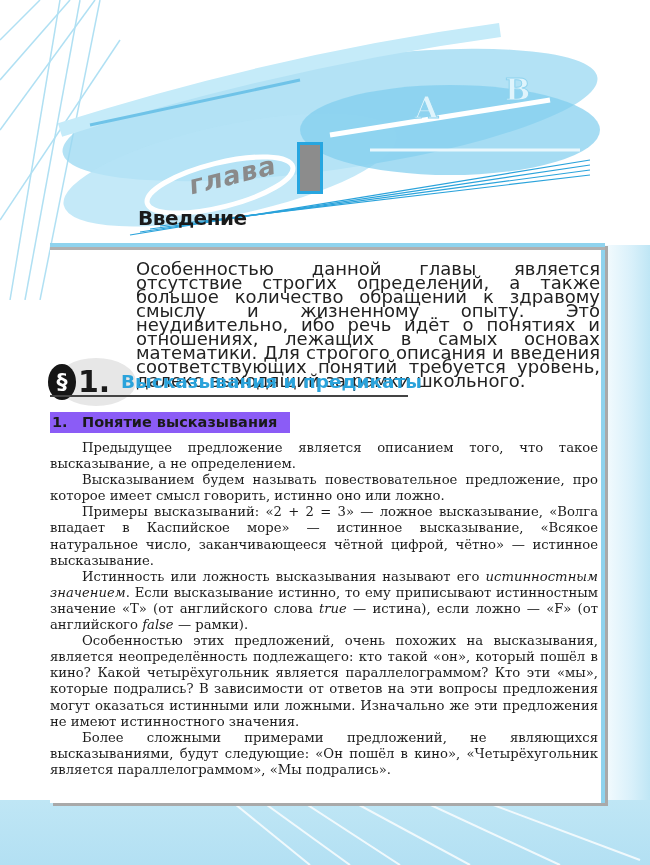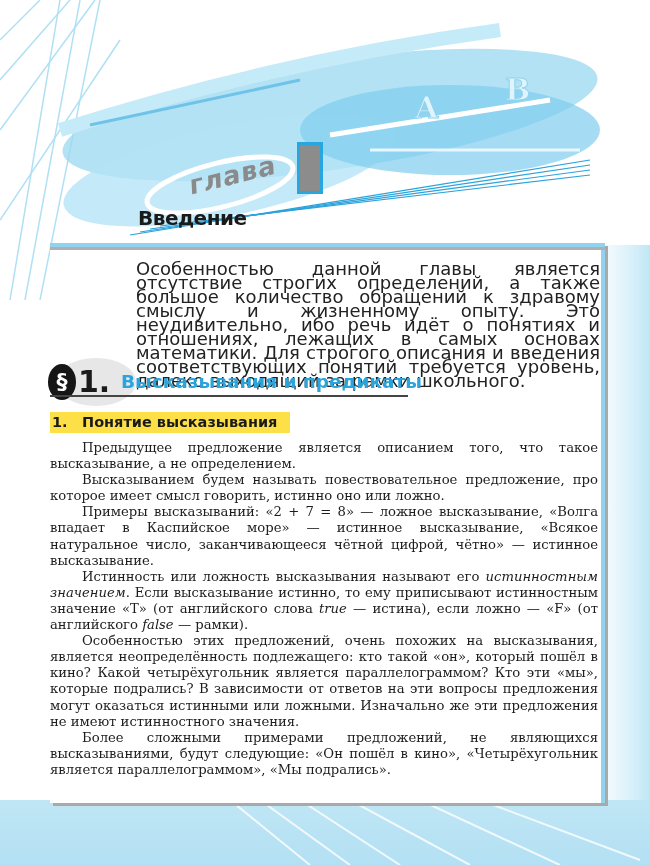--- a/index.html
+++ b/index.html
@@ -24,21 +24,21 @@
 
   .intro { position: absolute; left: 136px; top: 262px; width: 464px; font-family: "DejaVu Sans", sans-serif; font-size: 18px; line-height: 14px; color: #222; text-align: justify; }
 
   .par-row { position: absolute; left: 48px; top: 362px; height: 40px; width: 360px; }
   .par-shadow { position: absolute; left: 8px; top: -4px; width: 80px; height: 48px; border-radius: 50%; background: #e7e7e7; }
   .par-circle { position: absolute; left: 0; top: 2px; width: 28px; height: 36px; border-radius: 50%; background: #161616; color: #fff; font-family: "DejaVu Sans", sans-serif; font-size: 22px; font-weight: bold; text-align: center; line-height: 36px; }
   .par-number { position: absolute; left: 30px; top: 0; font-family: "DejaVu Sans", sans-serif; font-size: 30px; font-weight: bold; color: #1a1a1a; line-height: 40px; }
   .par-title { position: absolute; left: 73px; top: 9px; font-family: "DejaVu Sans", sans-serif; font-size: 18.5px; font-weight: bold; color: #2ba3db; white-space: nowrap; }
   .par-rule { position: absolute; left: 50px; top: 395px; width: 358px; height: 2px; background: #444; }
 
-  .sub-head { position: absolute; left: 50px; top: 412px; width: 240px; height: 21px; background: #fde047; font-family: "DejaVu Sans", sans-serif; font-weight: bold; font-size: 14.5px; color: #1a1a1a; line-height: 21px; padding-left: 2px; white-space: nowrap; }
+  .sub-head { position: absolute; left: 50px; top: 412px; width: 240px; height: 21px; background: #8b5cf6; font-family: "DejaVu Sans", sans-serif; font-weight: bold; font-size: 14.5px; color: #1a1a1a; line-height: 21px; padding-left: 2px; white-space: nowrap; }
   .sub-head .num { display: inline-block; width: 30px; }
 
   .body-text { position: absolute; left: 50px; top: 440px; width: 548px; font-family: "DejaVu Serif", serif; font-size: 13.2px; line-height: 16.1px; color: #1c1c1c; text-align: justify; }
   .body-text p { text-indent: 32px; }
   .body-text em { font-style: italic; }
 </style>
 </head>
 <body>
 
 <div class="page-bg">
@@ -103,17 +103,17 @@
 </div>
 <div class="par-rule"></div>
 
 <div class="sub-head">
   <span class="num">1.</span><span>Понятие высказывания</span>
 </div>
 
 <div class="body-text">
   <p>Предыдущее предложение является описанием того, что такое высказывание, а не определением.</p>
   <p>Высказыванием будем называть повествовательное предложение, про которое имеет смысл говорить, истинно оно или ложно.</p>
-  <p>Примеры высказываний: «2 + 7 = 8» — ложное высказывание, «Волга впадает в Каспийское море» — истинное высказывание, «Всякое натуральное число, заканчивающееся чётной цифрой, чётно» — истинное высказывание.</p>
+  <p>Примеры высказываний: «2 + 2 = 3» — ложное высказывание, «Волга впадает в Каспийское море» — истинное высказывание, «Всякое натуральное число, заканчивающееся чётной цифрой, чётно» — истинное высказывание.</p>
   <p><span>Истинность или ложность высказывания называют его </span><em>истинностным значением</em><span>. Если высказывание истинно, то ему приписывают истинностным значение «Т» (от английского слова </span><em>true</em><span> — истина), если ложно — «F» (от английского </span><em>false</em><span> — рамки).</span></p>
   <p>Особенностью этих предложений, очень похожих на высказывания, является неопределённость подлежащего: кто такой «он», который пошёл в кино? Какой четырёхугольник является параллелограммом? Кто эти «мы», которые подрались? В зависимости от ответов на эти вопросы предложения могут оказаться истинными или ложными. Изначально же эти предложения не имеют истинностного значения.</p>
   <p>Более сложными примерами предложений, не являющихся высказываниями, будут следующие: «Он пошёл в кино», «Четырёхугольник является параллелограммом», «Мы подрались».</p>
 </div>
 
 </body></html>

